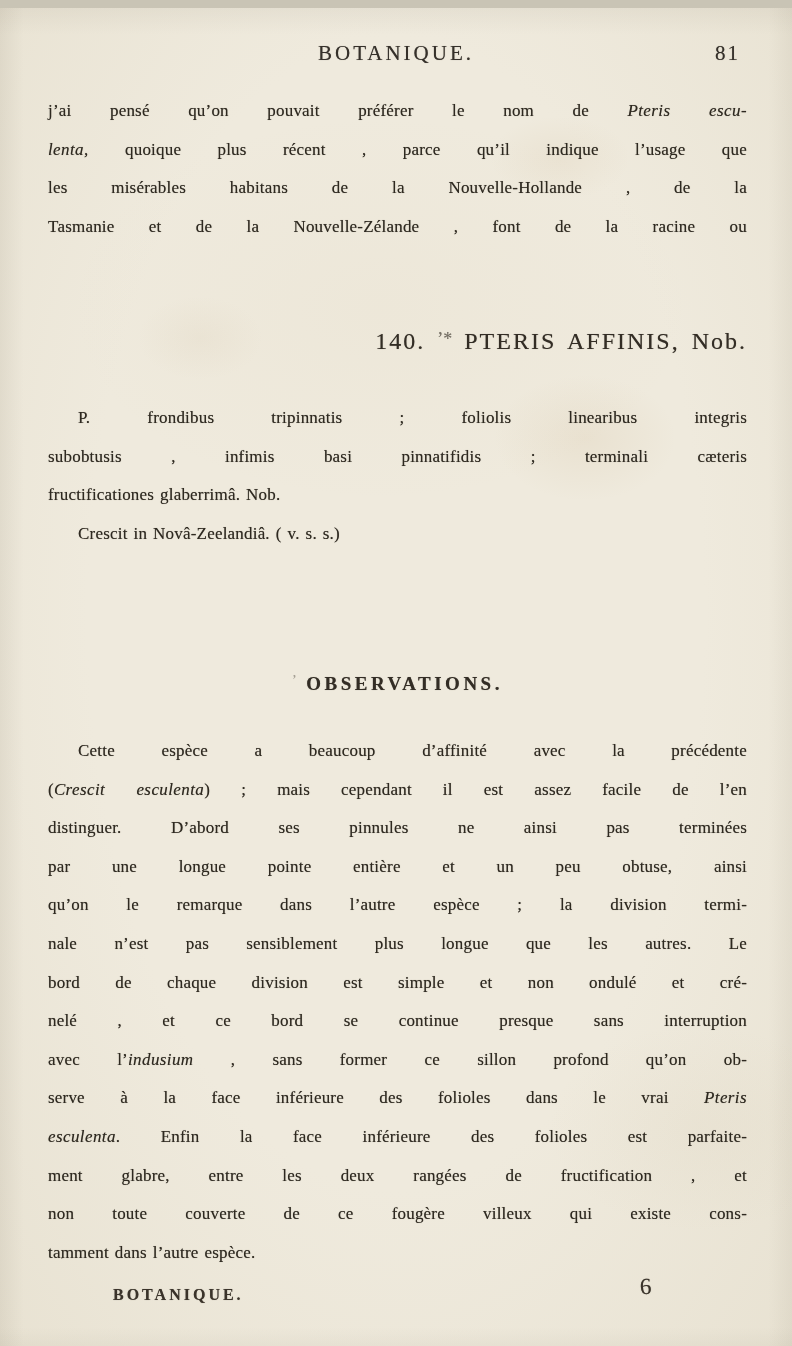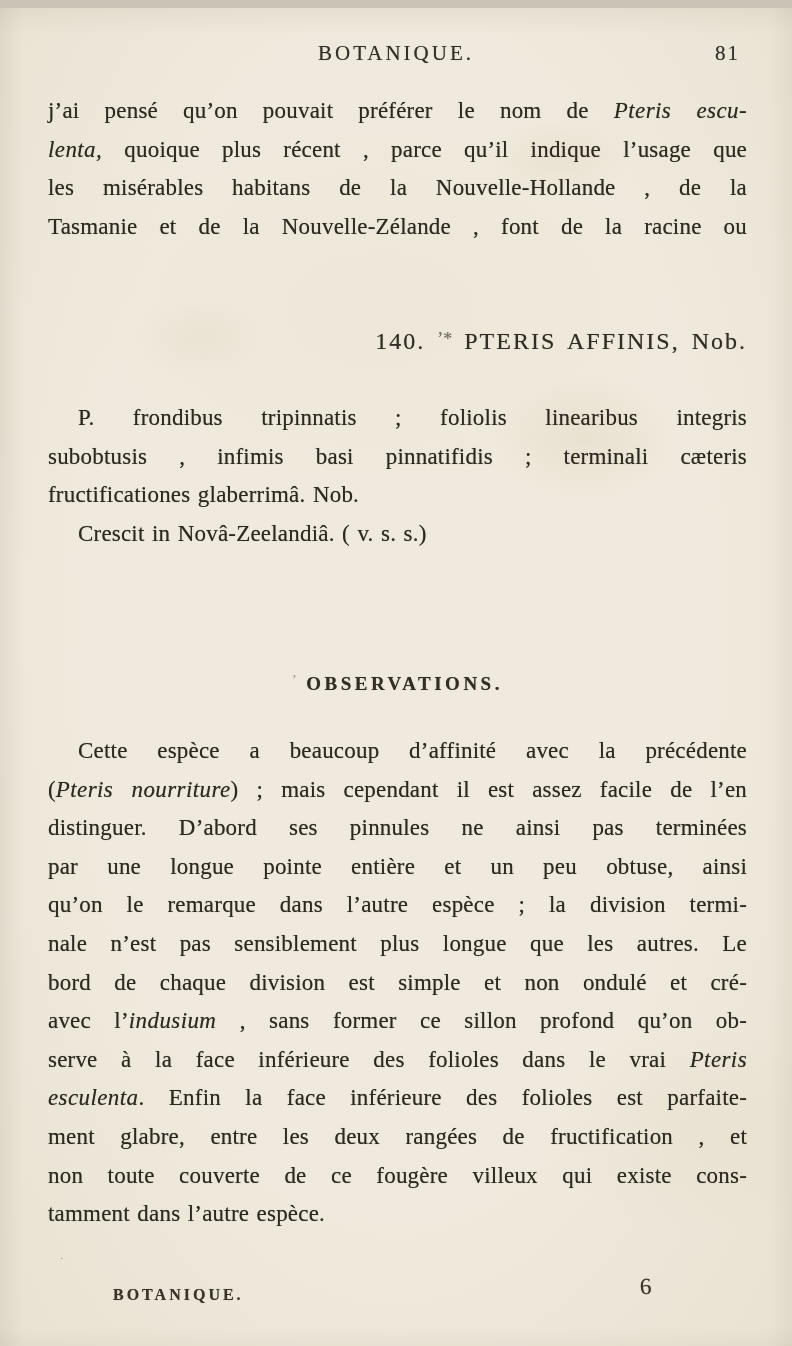--- a/index.html
+++ b/index.html
@@ -28,21 +28,21 @@
     text-align:center;
     font-size:21px;letter-spacing:3px;word-spacing:3px;
     color:#35302a;
   }
   .page-num{
     position:absolute;top:33px;right:52px;
     font-size:21px;letter-spacing:2px;color:#35302a;
   }
   .body-block{
     position:absolute;left:48px;width:699px;
-    font-size:23px;line-height:38.6px;
+    font-size:17px;line-height:38.6px;
     word-spacing:1.5px;letter-spacing:0.2px;
   }
   .line{white-space:normal;}
   .line.justify{text-align:justify;text-align-last:justify;-moz-text-align-last:justify;}
   .line.indent{padding-left:30px;}
   .species-heading{
     position:absolute;top:320px;left:48px;width:699px;
     text-align:right;font-size:24px;letter-spacing:2px;word-spacing:4px;
     color:#332d25;
   }
@@ -98,26 +98,27 @@
       <div class="line">fructificationes glaberrimâ. Nob.</div>
       <div class="line indent">Crescit in Novâ-Zeelandiâ. ( v. s. s.)</div>
     </div>
 
   <div class="obs-heading ink">
     <span class="mark">’</span><span>OBSERVATIONS.</span>
   </div>
 
   <div class="body-block observations ink">
       <div class="line justify indent">Cette espèce a beaucoup d’affinité avec la précédente</div>
-      <div class="line justify">(<i>Pteris nourriture</i>) ; mais cependant il est assez facile de l’en</div>
+      <div class="line justify">(<i>Crescit esculenta</i>) ; mais cependant il est assez facile de l’en</div>
       <div class="line justify">distinguer. D’abord ses pinnules ne ainsi pas terminées</div>
       <div class="line justify">par une longue pointe entière et un peu obtuse, ainsi</div>
       <div class="line justify">qu’on le remarque dans l’autre espèce ; la division termi-</div>
       <div class="line justify">nale n’est pas sensiblement plus longue que les autres. Le</div>
       <div class="line justify">bord de chaque division est simple et non ondulé et cré-</div>
+      <div class="line justify">nelé , et ce bord se continue presque sans interruption</div>
       <div class="line justify">avec l’<i>indusium</i> , sans former ce sillon profond qu’on ob-</div>
       <div class="line justify">serve à la face inférieure des folioles dans le vrai <i>Pteris</i></div>
       <div class="line justify"><i>esculenta</i>. Enfin la face inférieure des folioles est parfaite-</div>
       <div class="line justify">ment glabre, entre les deux rangées de fructification , et</div>
       <div class="line justify">non toute couverte de ce fougère villeux qui existe cons-</div>
       <div class="line">tamment dans l’autre espèce.</div>
     </div>
 
   <div class="ink-speck">·</div>
   <div class="footer-title ink">BOTANIQUE.</div>

